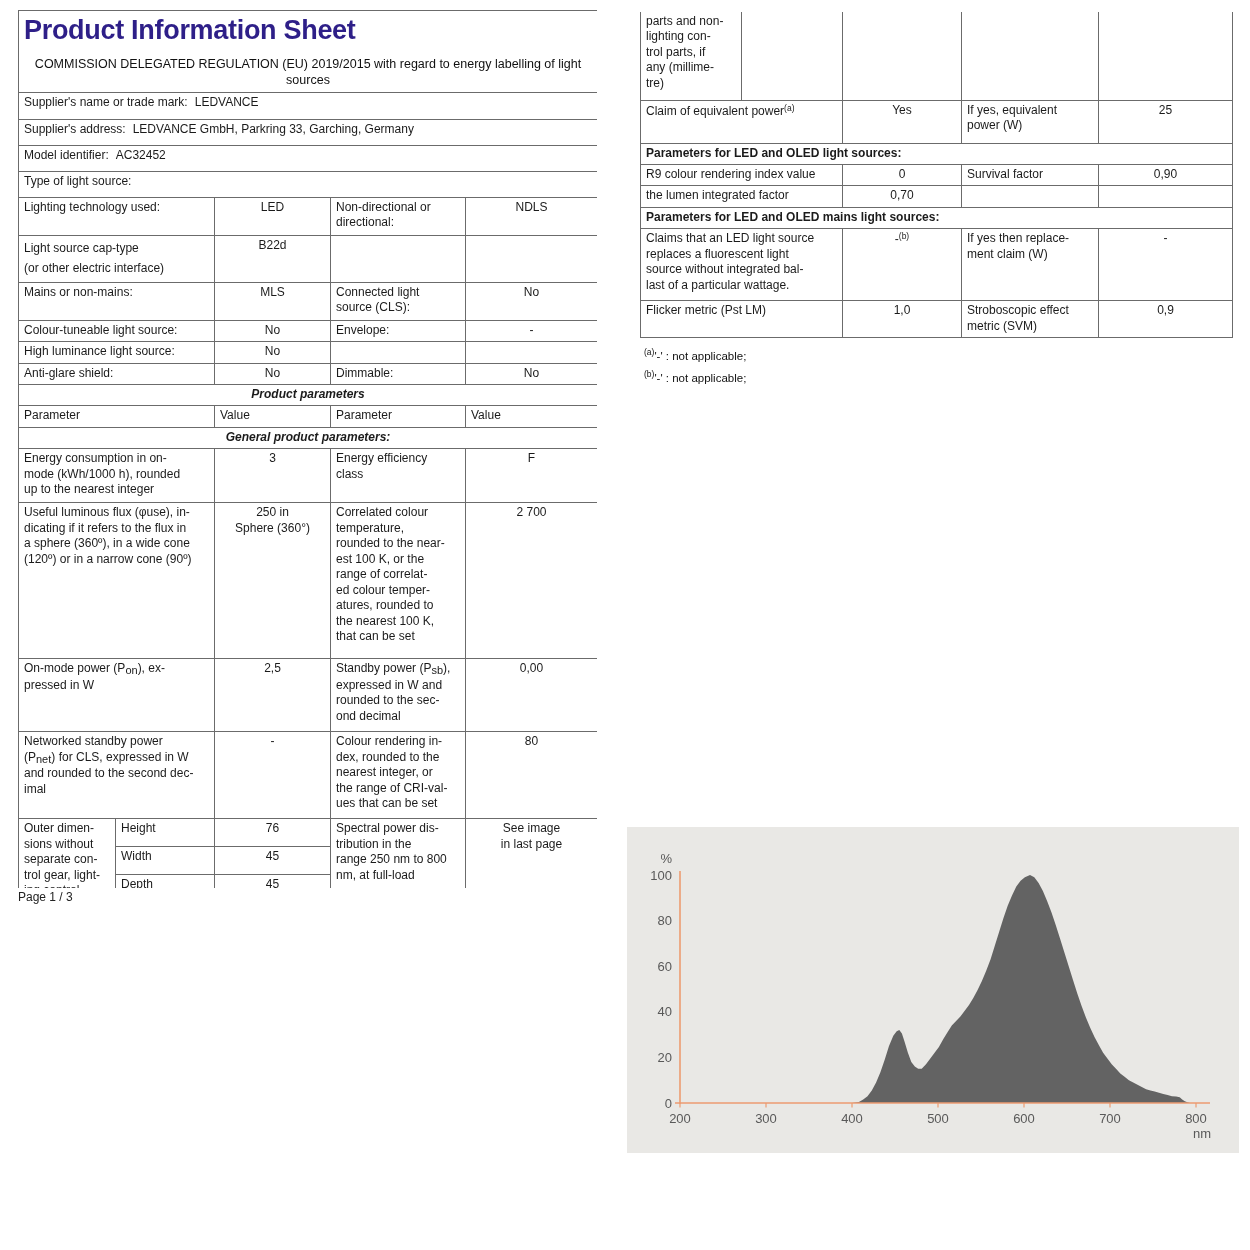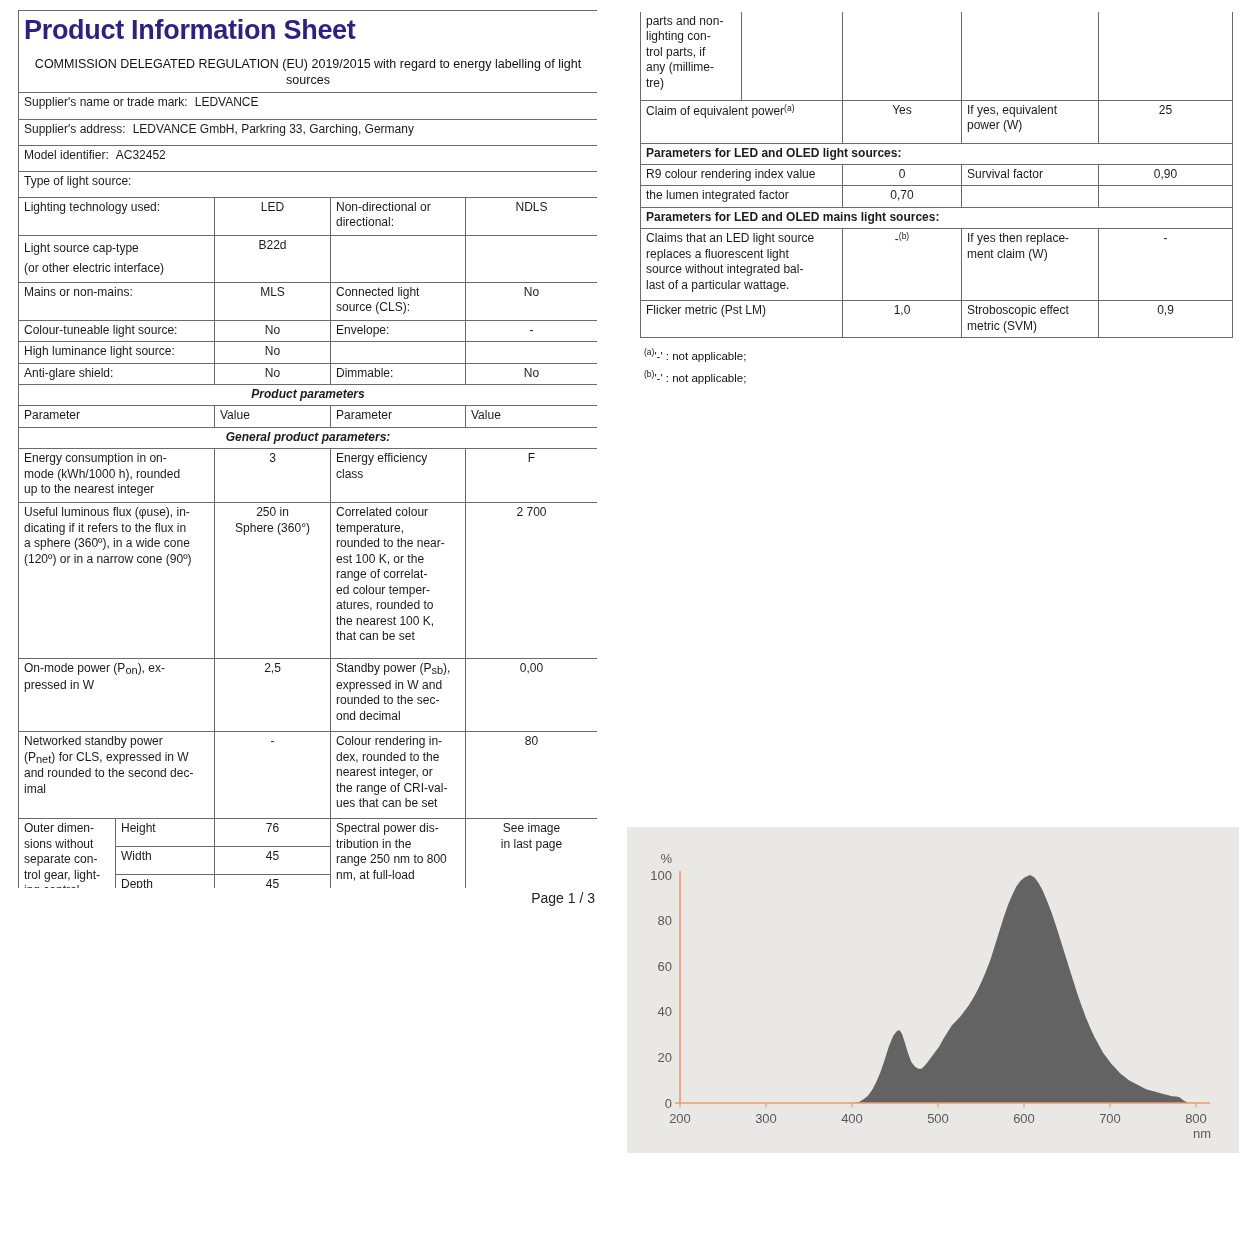--- a/index.html
+++ b/index.html
@@ -22,21 +22,21 @@
   .val{margin-left:7px;}
   .lblrow td{padding:4px 5px 5px 8px;}
   .c{text-align:center;margin-left:31px;}
   .sec{font-weight:bold;text-align:center;padding-top:1px;font-style:italic;}
   .secl{font-weight:bold;}
   .pre{white-space:pre-line;}
   .subsc{font-size:11px;vertical-align:-2px;}
   .supsc{font-size:8.5px;vertical-align:4px;}
   .footnotes{margin-top:7px;padding-left:4px;font-size:11.5px;line-height:1.75;color:#111;}
   .footnotes .supsc{vertical-align:5px;}
-  .pagenum{position:absolute;left:18px;top:890px;width:577px;text-align:right;font-size:14px;color:#222;}
+  .pagenum{position:absolute;left:18px;top:890px;width:577px;text-align:left;font-size:12px;color:#222;}
   .chart-box{position:absolute;left:627px;top:827px;width:612px;height:326px;background:#e9e8e5;}
   #spd-chart{display:block;}
   #spd-chart text{font-family:"Liberation Sans",sans-serif;}
 </style>
 </head>
 <body>
 
 <div class="left-wrap">
   <table class="sheet">
     <colgroup>

